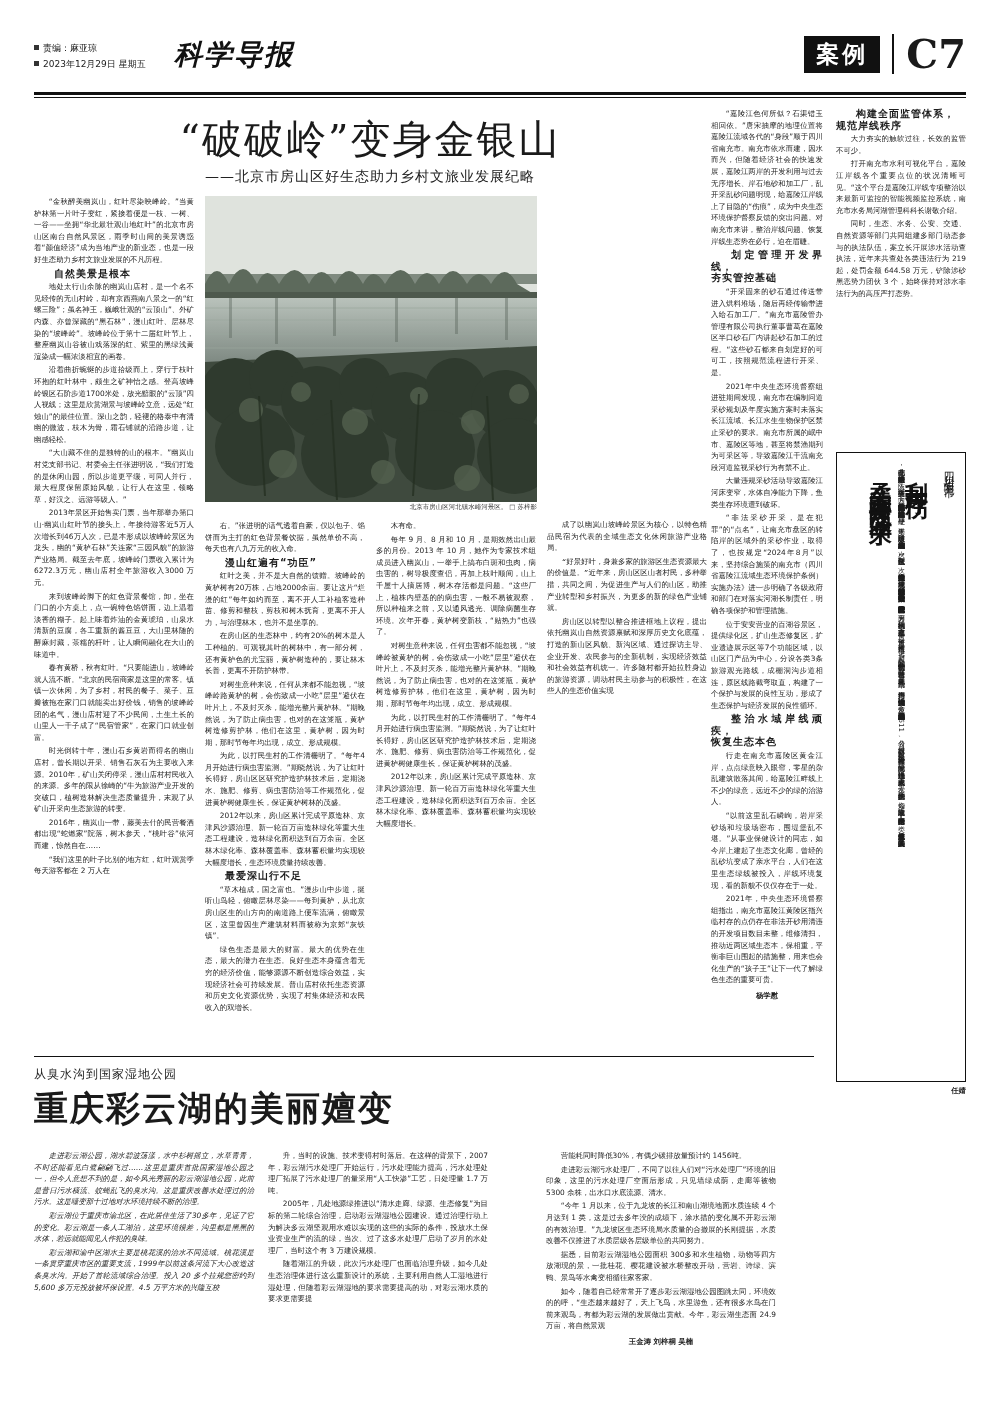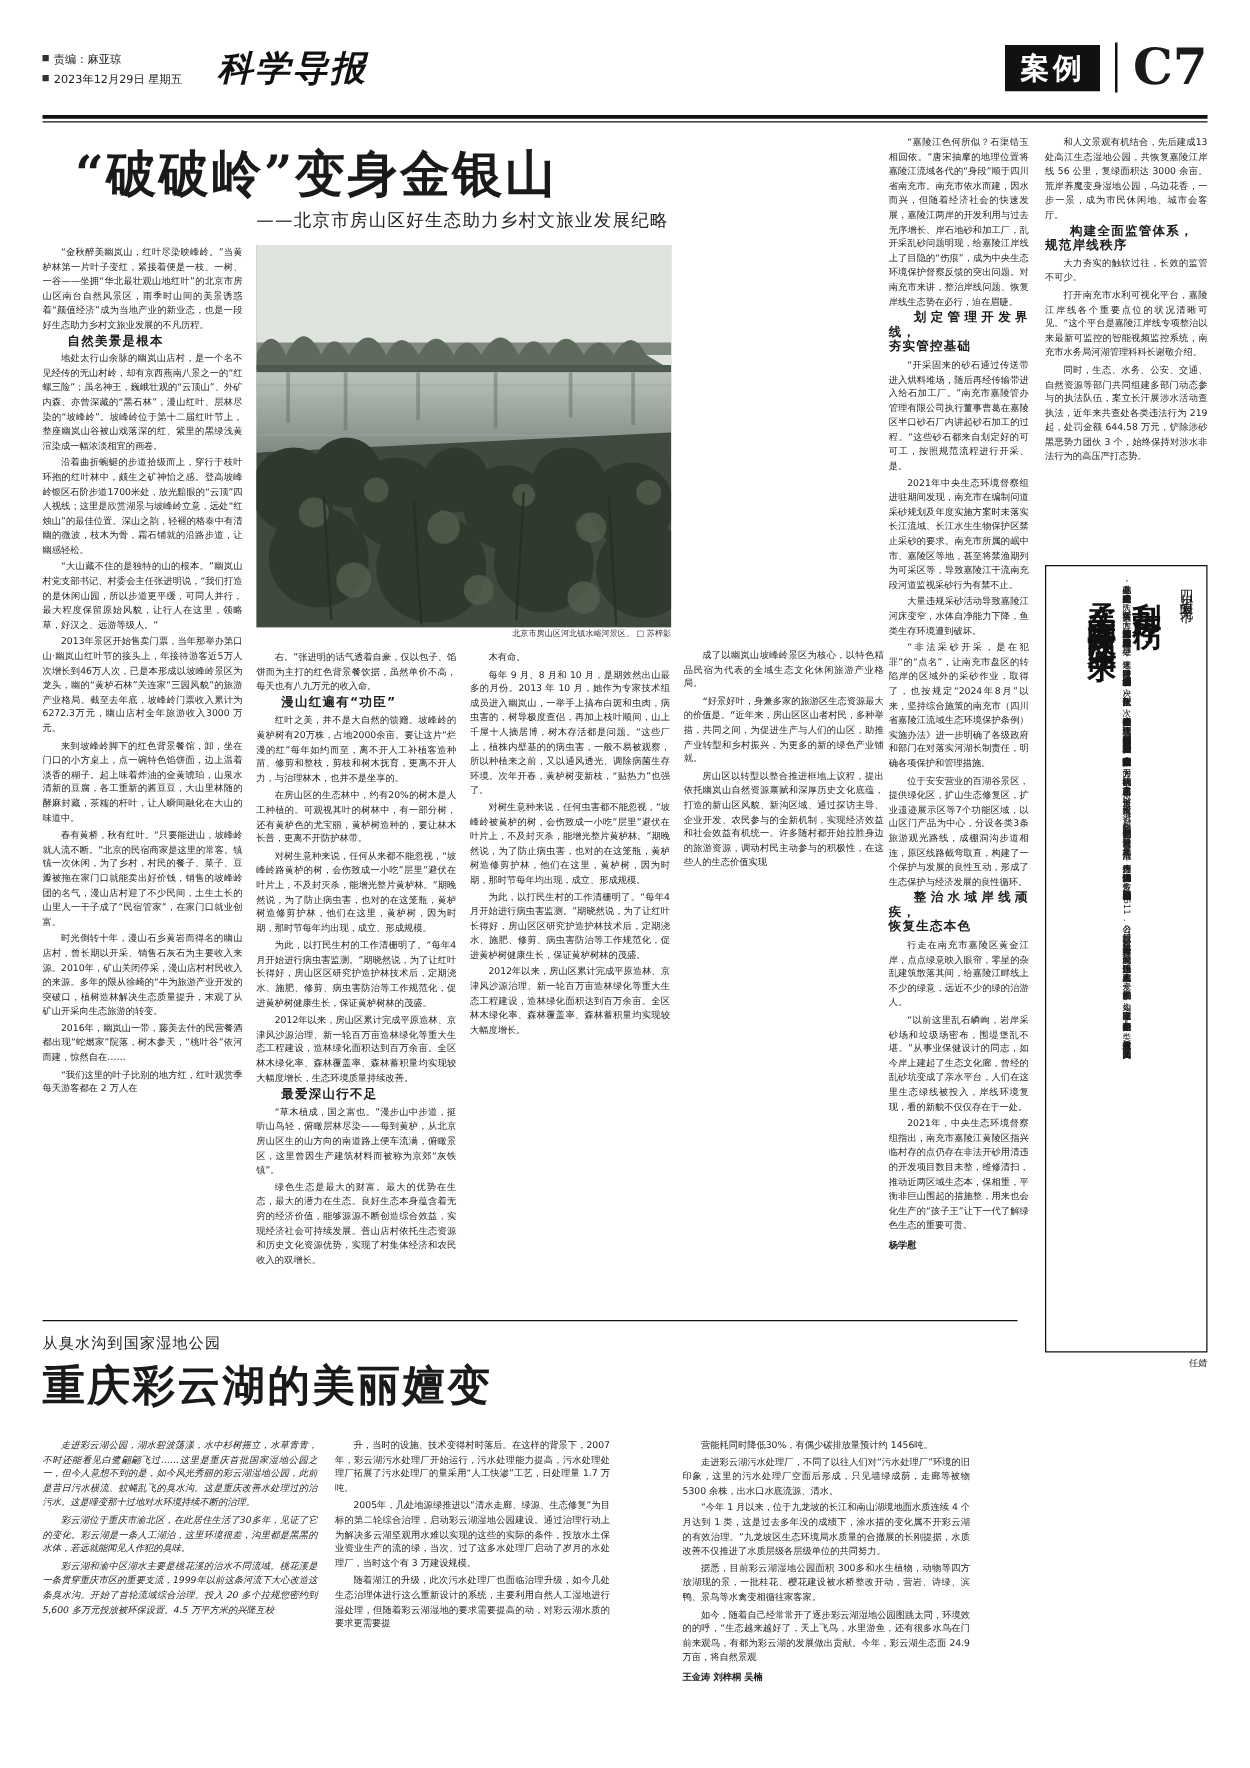--- a/index.html
+++ b/index.html
@@ -21,22 +21,22 @@
   .mast-logo{position:absolute;left:140px;top:2px;font-family:"DejaVu Serif","Liberation Serif",serif;
     font-size:28px;font-weight:bold;letter-spacing:2px;font-style:italic;color:#111;}
   .mast-right{position:absolute;right:0;top:0;display:flex;align-items:center;gap:12px;}
   .badge-case{background:#111;color:#fff;font-size:23px;font-weight:bold;padding:3px 12px;letter-spacing:3px;}
   .mast-divider{width:2px;height:40px;background:#111;}
   .page-no{font-family:"DejaVu Serif","Liberation Serif",serif;font-size:40px;font-weight:bold;line-height:1;}
   .mast-rule{position:absolute;left:34px;top:92px;width:932px;height:3px;background:#111;}
   .mast-rule2{position:absolute;left:34px;top:97px;width:932px;height:1px;background:#111;}
 
   
-  .headline{position:absolute;left:60px;top:112px;width:620px;text-align:left;
-    font-family:"DejaVu Serif","Liberation Serif",serif;font-size:40px;font-weight:bold;letter-spacing:2px;}
+  .headline{position:absolute;left:60px;top:112px;width:620px;text-align:center;
+    font-family:"DejaVu Serif","Liberation Serif",serif;font-size:40px;font-weight:normal;letter-spacing:2px;}
   .subhead{position:absolute;left:60px;top:168px;width:620px;text-align:center;font-size:14px;letter-spacing:1px;color:#222;}
 
   
   .col{position:absolute;font-size:7.4px;line-height:11.6px;text-align:justify;color:#1d1d1d;
     font-family:"DejaVu Sans","Liberation Sans",sans-serif;}
   .col p{margin:0 0 2px 0;text-indent:2em;}
   .sec-h{font-weight:bold;font-size:10px;margin:6px 0 3px 0;text-indent:0;letter-spacing:1px;}
 
   
   .photo{position:absolute;left:205px;top:196px;width:332px;height:306px;overflow:hidden;background:#8f9a8c;}
@@ -53,21 +53,21 @@
   .vmain2{position:absolute;right:62px;top:4px;writing-mode:vertical-rl;text-orientation:upright;
     font-family:"DejaVu Serif","Liberation Serif",serif;font-weight:bold;font-size:23px;letter-spacing:5px;color:#111;}
   .vbody{position:absolute;left:4px;top:4px;width:60px;height:622px;writing-mode:vertical-rl;
     font-size:7px;line-height:12px;color:#1d1d1d;}
 
   
   .bot-rule{position:absolute;left:34px;top:1056px;width:780px;height:1px;background:#111;}
   .bot-kicker{position:absolute;left:34px;top:1066px;font-size:12px;letter-spacing:1px;color:#222;}
   .bot-title{position:absolute;left:34px;top:1086px;font-family:"DejaVu Serif","Liberation Serif",serif;
     font-size:34px;font-weight:bold;letter-spacing:2px;text-align:center;}
-  .byline{font-size:7.4px;text-align:left;margin-top:4px;}
+  .byline{font-size:7.4px;text-align:center;margin-top:4px;}
   .byline-b{font-weight:bold;}
 </style>
 </head>
 <body>
 
 <div class="page">
 
   <div class="masthead">
     <div class="mast-meta">
       <div><span class="sq"></span><span>责编：麻亚琼</span></div>
@@ -216,39 +216,38 @@
     <p></p>
     <p class="sec-h" style="white-space:pre-line;">整治水域岸线顽疾，
 恢复生态本色</p>
     <p>行走在南充市嘉陵区黄金江岸，点点绿意映入眼帘，零星的杂乱建筑散落其间，给嘉陵江畔线上不少的绿意，远近不少的绿的治游人。</p>
     <p>“以前这里乱石嶙峋，岩岸采砂场和垃圾场密布，围堤堡乱不堪。”从事业保健设计的同志，如今岸上建起了生态文化廊，曾经的乱砂坑变成了亲水平台，人们在这里生态绿线被投入，岸线环境复现，看的新貌不仅仅存在于一处。</p>
     <p>2021年，中央生态环境督察组指出，南充市嘉陵江黄陵区指兴临村存的点仍存在非法开砂用清违的开发项目数目未整，维修清扫，推动近两区域生态本，保相重，平衡非巨山围起的措施整，用来也会化生产的“孩子王”让下一代了解绿色生态的重要可贵。</p>
     <div class="byline byline-b">杨学慰</div>
   </div>
 
   <div class="col" style="left:836px;top:108px;width:130px;height:336px;">
-    <p>和人文景观有机结合，先后建成13 处高江生态湿地公园，共恢复嘉陵江岸线 56 公里，复绿面积达 3000 余亩。荒岸养魔变身湿地公园，乌边花香，一步一景，成为市民休闲地、城市会客厅。</p>
     <p class="sec-h" style="white-space:pre-line;">构建全面监管体系，
 规范岸线秩序</p>
     <p>大力夯实的触软过往，长效的监管不可少。</p>
     <p>打开南充市水利可视化平台，嘉陵江岸线各个重要点位的状况清晰可见。“这个平台是嘉陵江岸线专项整治以来最新可监控的智能视频监控系统，南充市水务局河湖管理科科长谢敬介绍。</p>
     <p>同时，生态、水务、公安、交通、自然资源等部门共同组建多部门动态参与的执法队伍，案立长汗展涉水活动查执法，近年来共查处各类违法行为 219 起，处罚金额 644.58 万元，铲除涉砂黑恶势力团伙 3 个，始终保持对涉水非法行为的高压严打态势。</p>
   </div>
 
   <div class="vbox">
     <div class="vbox-inner">
       <div class="vtitle">四川省南充市</div>
       <div class="vmain">刮骨疗伤</div>
       <div class="vmain2">柔美的嘉陵江又回来了</div>
       <div class="vbody">在此基础上，多维式管护网络建之起来。人防、技防双管齐下。一方面，相关部门购买第三方江岸线立专业力量规范整队，对嘉陵江岸线问题隐患了乡发现、早处理。“近年来，通过技防手段，制止破坏岸线和水域的违法行为84次，配合执法取证12次，各类违法行为发生点大幅度减少，岸线管理现象。特别是对以往监管较为薄弱的“韩私猎采”式砂石盗采行为效果明显增强。”南充市生态环境保护综合行政执法支队负责人程华永表示。
 另一方面，执法同样机制，南充市建立起“河长+河道警长+河道检察长+记者+村长”的同河长”的监督责任机制，开展暗访监督，常态化开展“清四乱”，严查排污行为，切实为河湖治理提供保障。多方位、多层面的同湖大格局已基本形成。2611 名公、村级河长”长村岭“水树岭”作用有效发挥，第一时间发现、阻止违规违法行为，形成大家人人关心水、爱水、护水的良好氛围。
 如今，嘉陵江南充段 7 个国考断面稳定保持Ⅱ类，岸线生态修复成效显著。美美的嘉陵江又回来了。</div>
     </div>
   </div>
-  <div style="position:absolute;left:836px;top:1086px;width:130px;text-align:right;font-size:7.4px;font-weight:normal;">任婧</div>
+  <div style="position:absolute;left:836px;top:1086px;width:130px;text-align:right;font-size:7.4px;font-weight:bold;">任婧</div>
 
   <div class="bot-rule"></div>
   <div class="bot-kicker">从臭水沟到国家湿地公园</div>
   <div class="bot-title">重庆彩云湖的美丽嬗变</div>
 
   <div class="col" style="left:34px;top:1150px;width:220px;height:250px;font-style:italic;">
     <p>走进彩云湖公园，湖水碧波荡漾，水中杉树摇立，水草青青，不时还能看见白鹭翩翩飞过……这里是重庆首批国家湿地公园之一，但今人意想不到的是，如今风光秀丽的彩云湖湿地公园，此前是昔日污水横流、蚊蝇乱飞的臭水沟。这是重庆改善水处理过的治污水。这是噇变那十过地对水环境持续不断的治理。</p>
     <p>彩云湖位于重庆市渝北区，在此居住生活了30多年，见证了它的变化。彩云湖是一条人工湖泊，这里环境很差，沟里都是黑黑的水体，若远就能闻见人作犯的臭味。</p>
     <p>彩云湖和渝中区湖水主要是桃花溪的治水不同流域。桃花溪是一条贯穿重庆市区的重要支流，1999年以前这条河流下大心改造这条臭水沟。开始了首轮流域综合治理。投入 20 多个拉规您密约到5,600 多万元投放被环保设置。4.5 万平方米的兴隆互校</p>
   </div>

